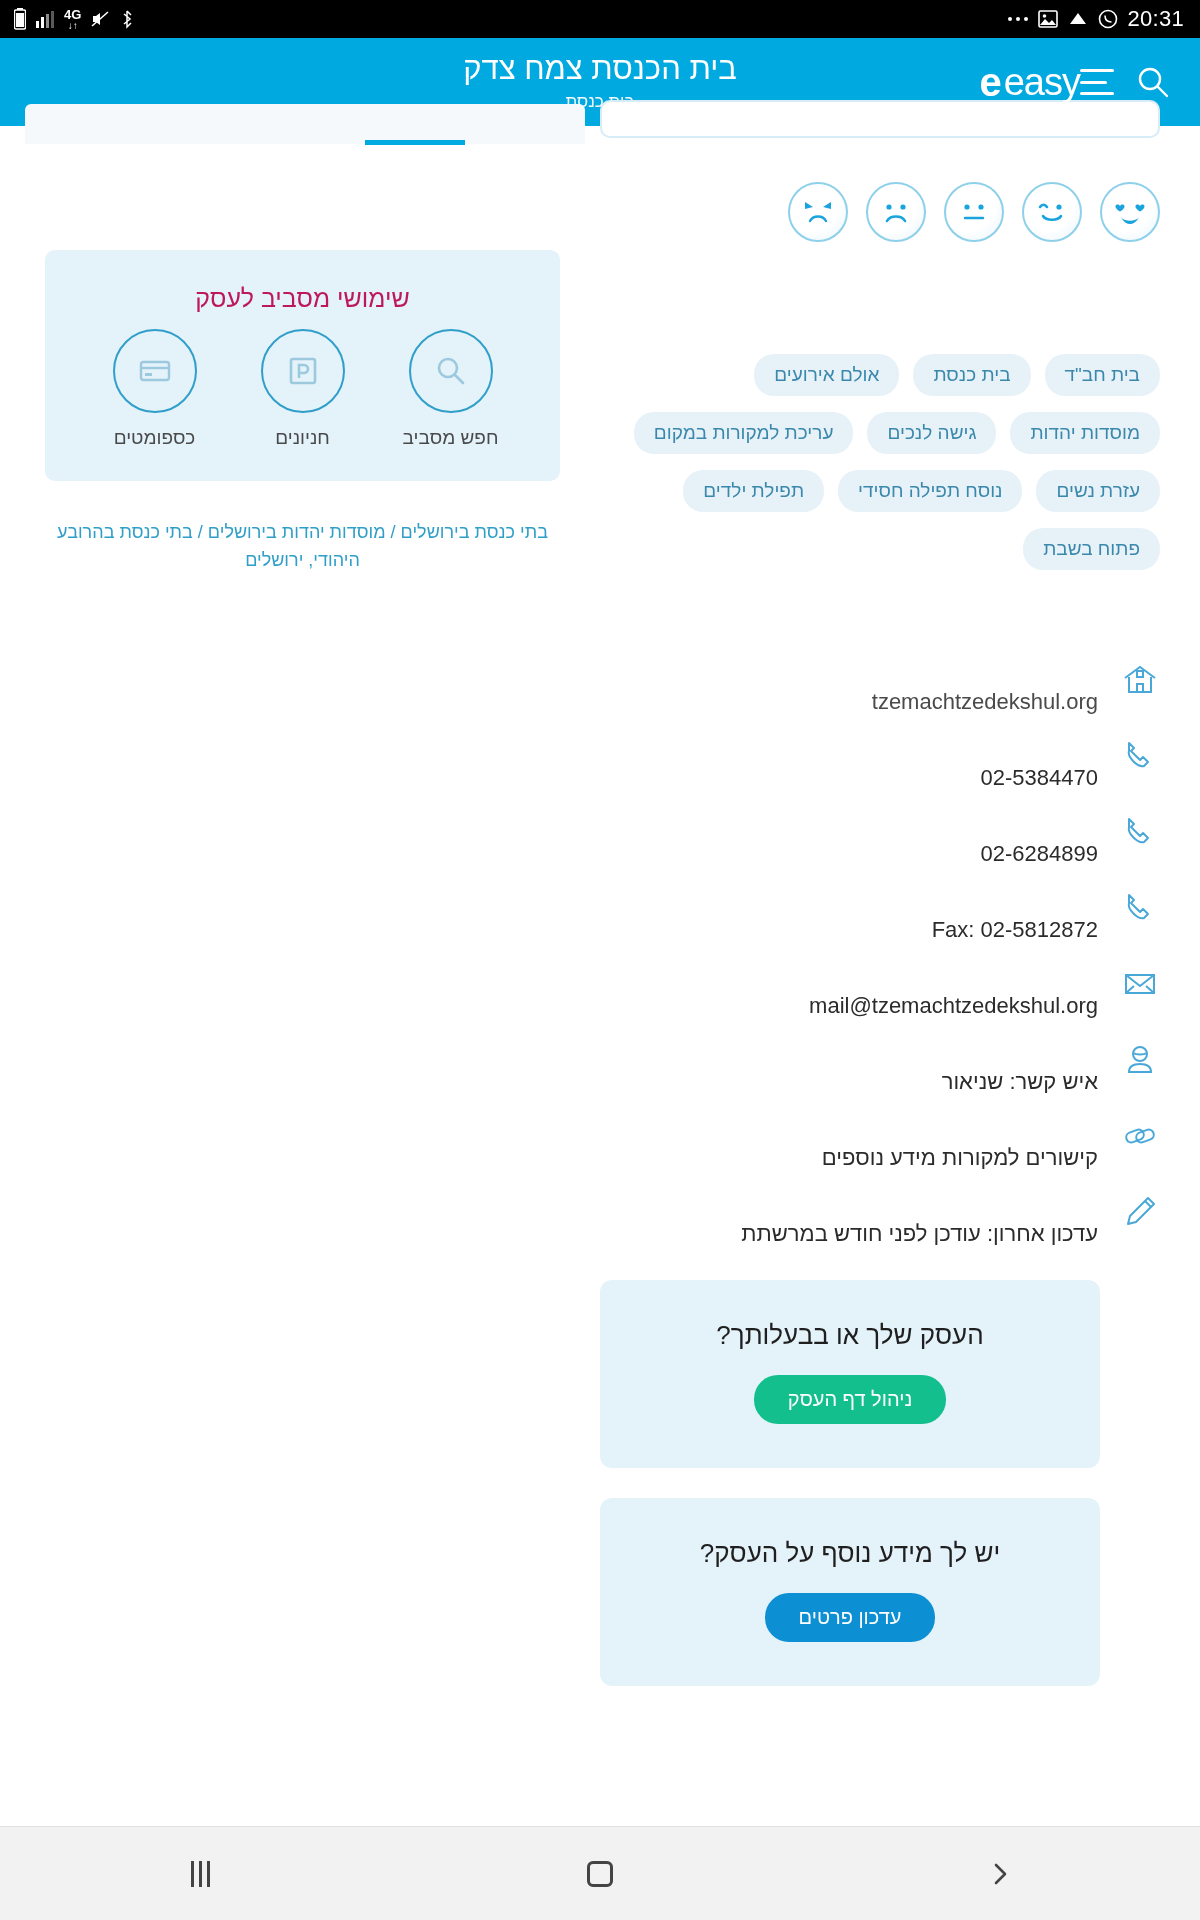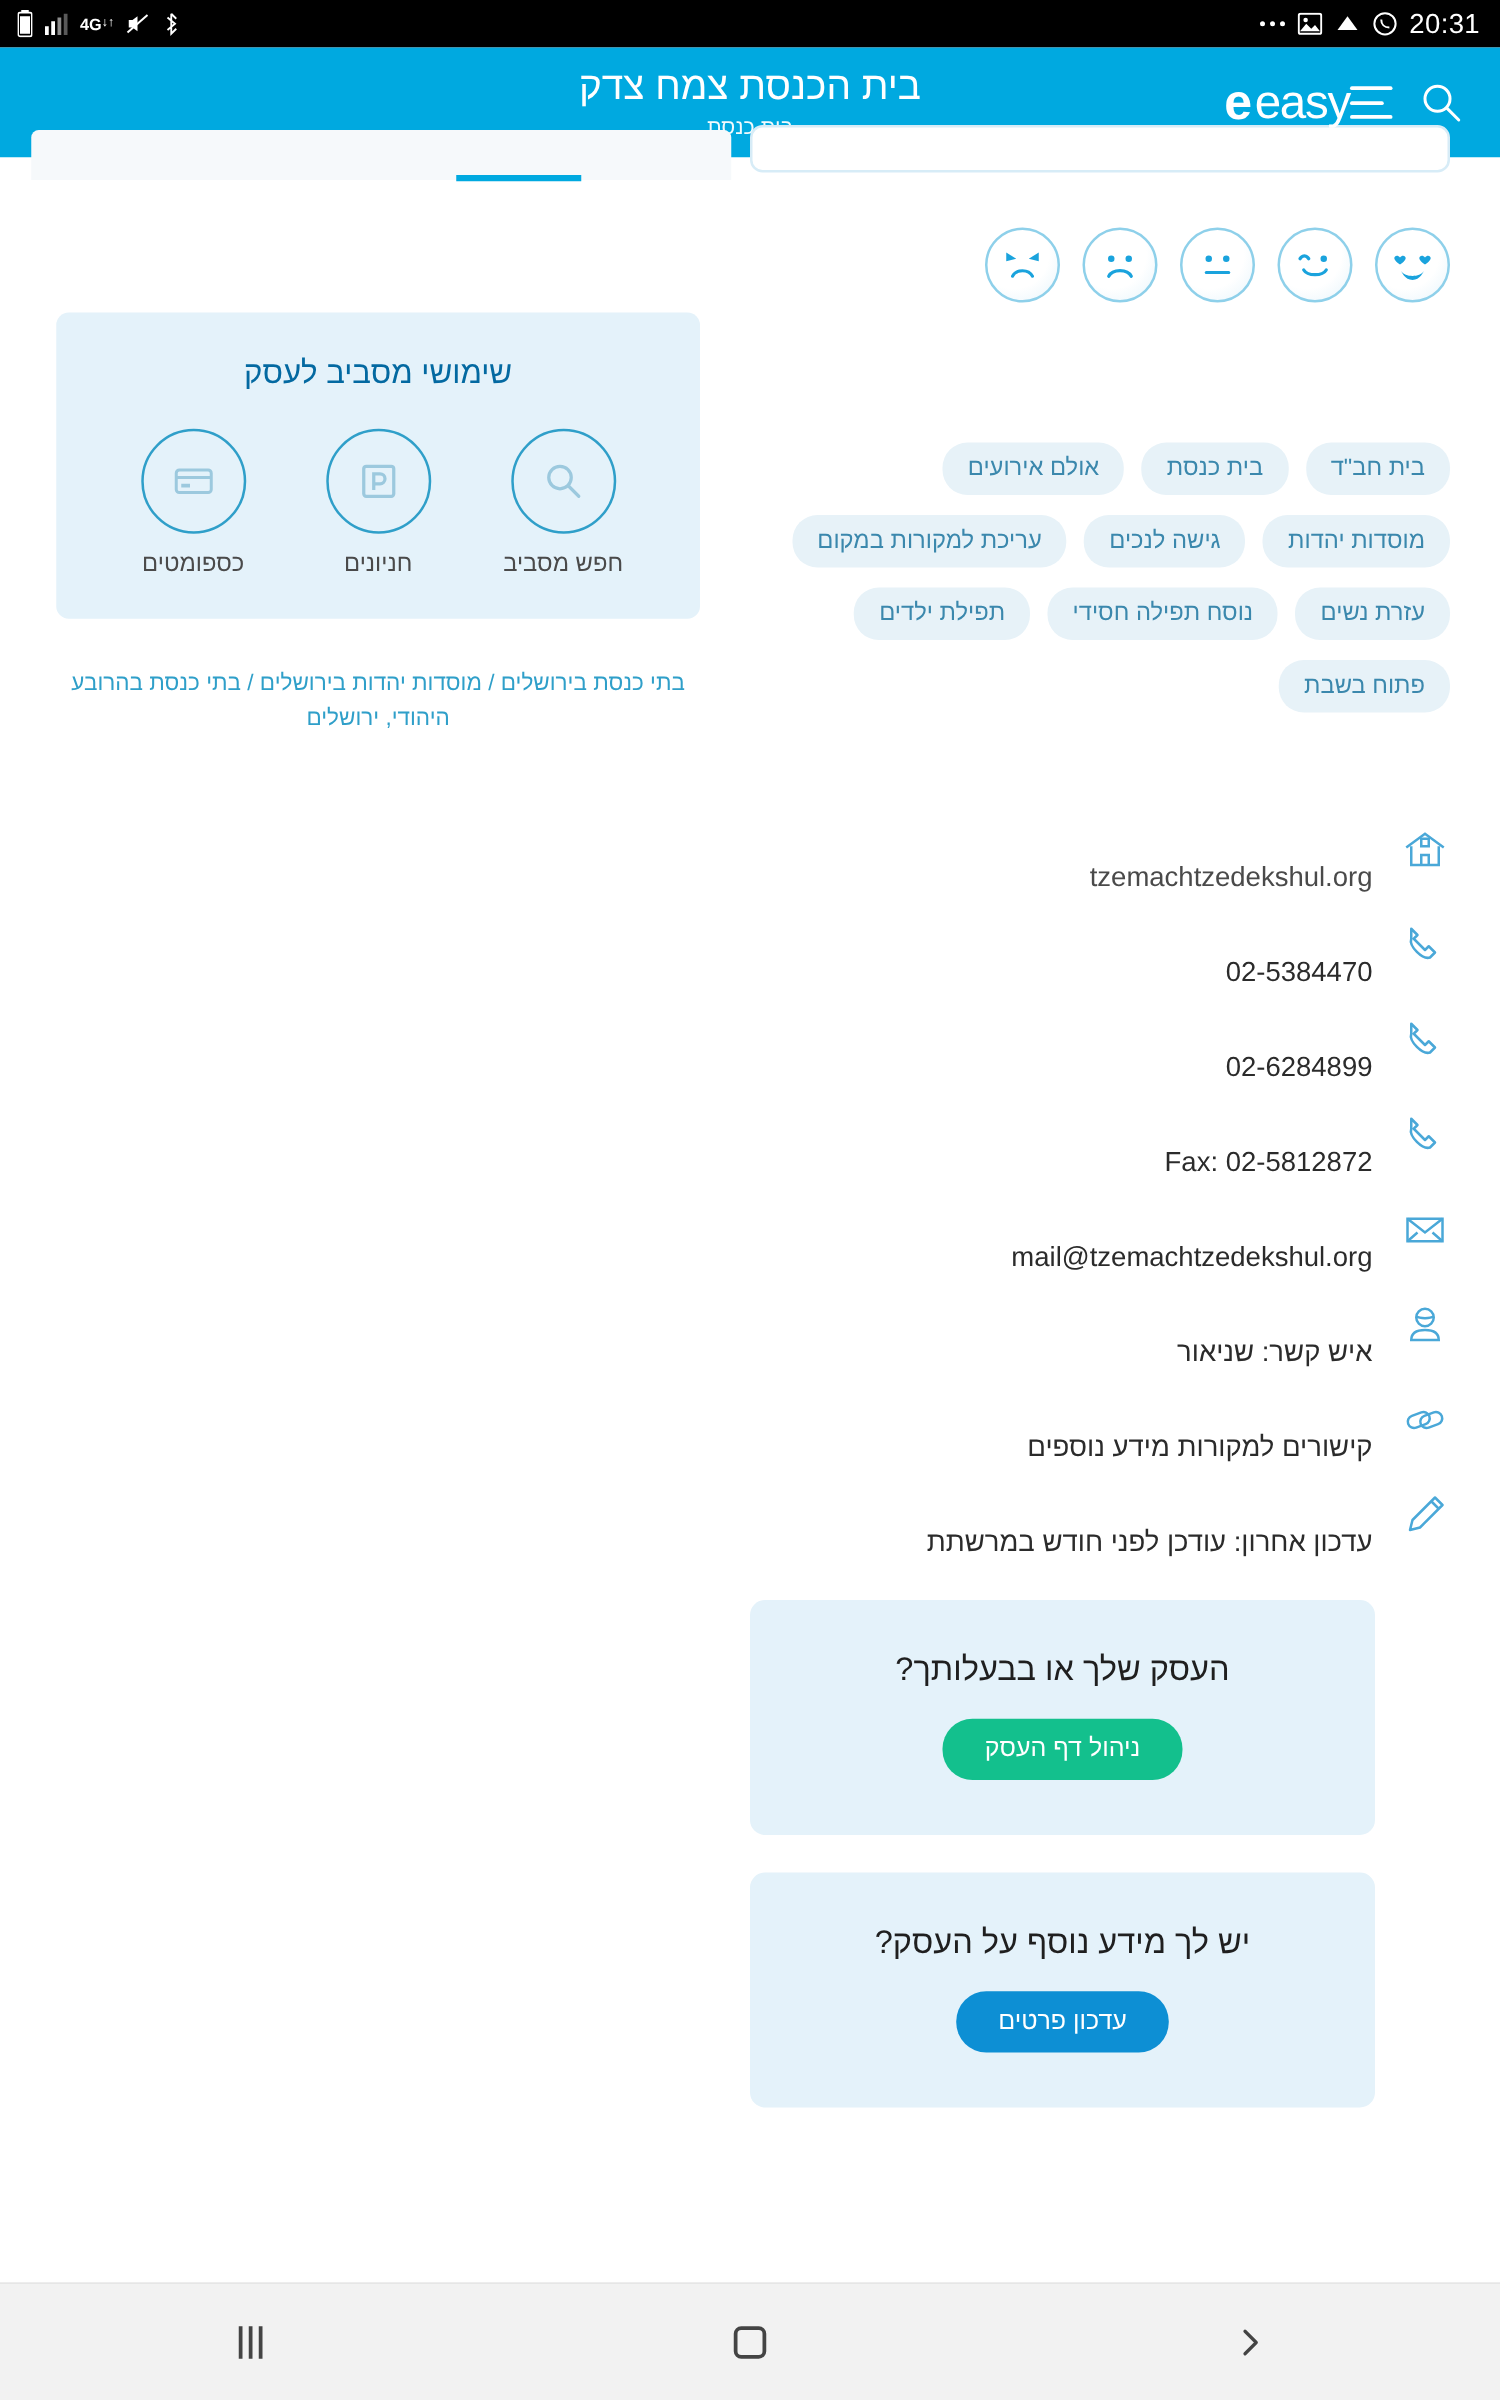--- a/index.html
+++ b/index.html
@@ -108,21 +108,21 @@
     font-family: inherit;
   }
   .cta-btn.green { background: #13c08d; }
   .cta-btn.blue  { background: #0d8fd4; }
 
   
   .uses-card {
     background: #e4f2fa; border-radius: 10px; padding: 34px 26px 32px;
     margin-top: 90px;
   }
-  .uses-title { text-align: center; font-size: 25px; color: #0369a1; margin-bottom: 30px; }
+  .uses-title { text-align: center; font-size: 25px; color: #be185d; margin-bottom: 16px; }
   .uses-row { display:flex; justify-content: center; gap: 38px; }
   .use-item { display:flex; flex-direction:column; align-items:center; gap: 14px; width: 110px; }
   .use-circle {
     width: 84px; height: 84px; border-radius: 50%;
     border: 2px solid #2f9fc9; display:flex; align-items:center; justify-content:center;
   }
   .use-label { font-size: 19px; color: #4a4a4a; text-align:center; }
 
   .breadcrumb {
     margin-top: 38px; text-align: center; color: #2f9fc9; font-size: 18px; line-height: 1.55;
@@ -156,21 +156,21 @@
         </svg>
     </span>
     <span class="sb-icon">
       <svg width="20" height="20" viewBox="0 0 20 20">
           <rect x="1" y="12" width="3" height="7" fill="#fff"></rect>
           <rect x="6" y="8" width="3" height="11" fill="#fff"></rect>
           <rect x="11" y="5" width="3" height="14" fill="#fff" opacity=".55"></rect>
           <rect x="16" y="2" width="3" height="17" fill="#fff" opacity=".35"></rect>
         </svg>
     </span>
-    <span class="sb-icon" style="font-size:13px;line-height:1;display:flex;flex-direction:row;align-items:center">
+    <span class="sb-icon" style="font-size:13px;line-height:1;display:flex;flex-direction:column;align-items:center">
       <b style="font-size:13px">4G</b>
       <span style="font-size:10px">↓↑</span>
     </span>
     <span class="sb-icon">
       <svg width="20" height="20" viewBox="0 0 20 20">
           <path d="M3 7h3l4-3v12l-4-3H3z" fill="#fff"></path>
           <line x1="2" y1="17" x2="18" y2="3" stroke="#fff" stroke-width="1.6"></line>
         </svg>
     </span>
     <span class="sb-icon">

